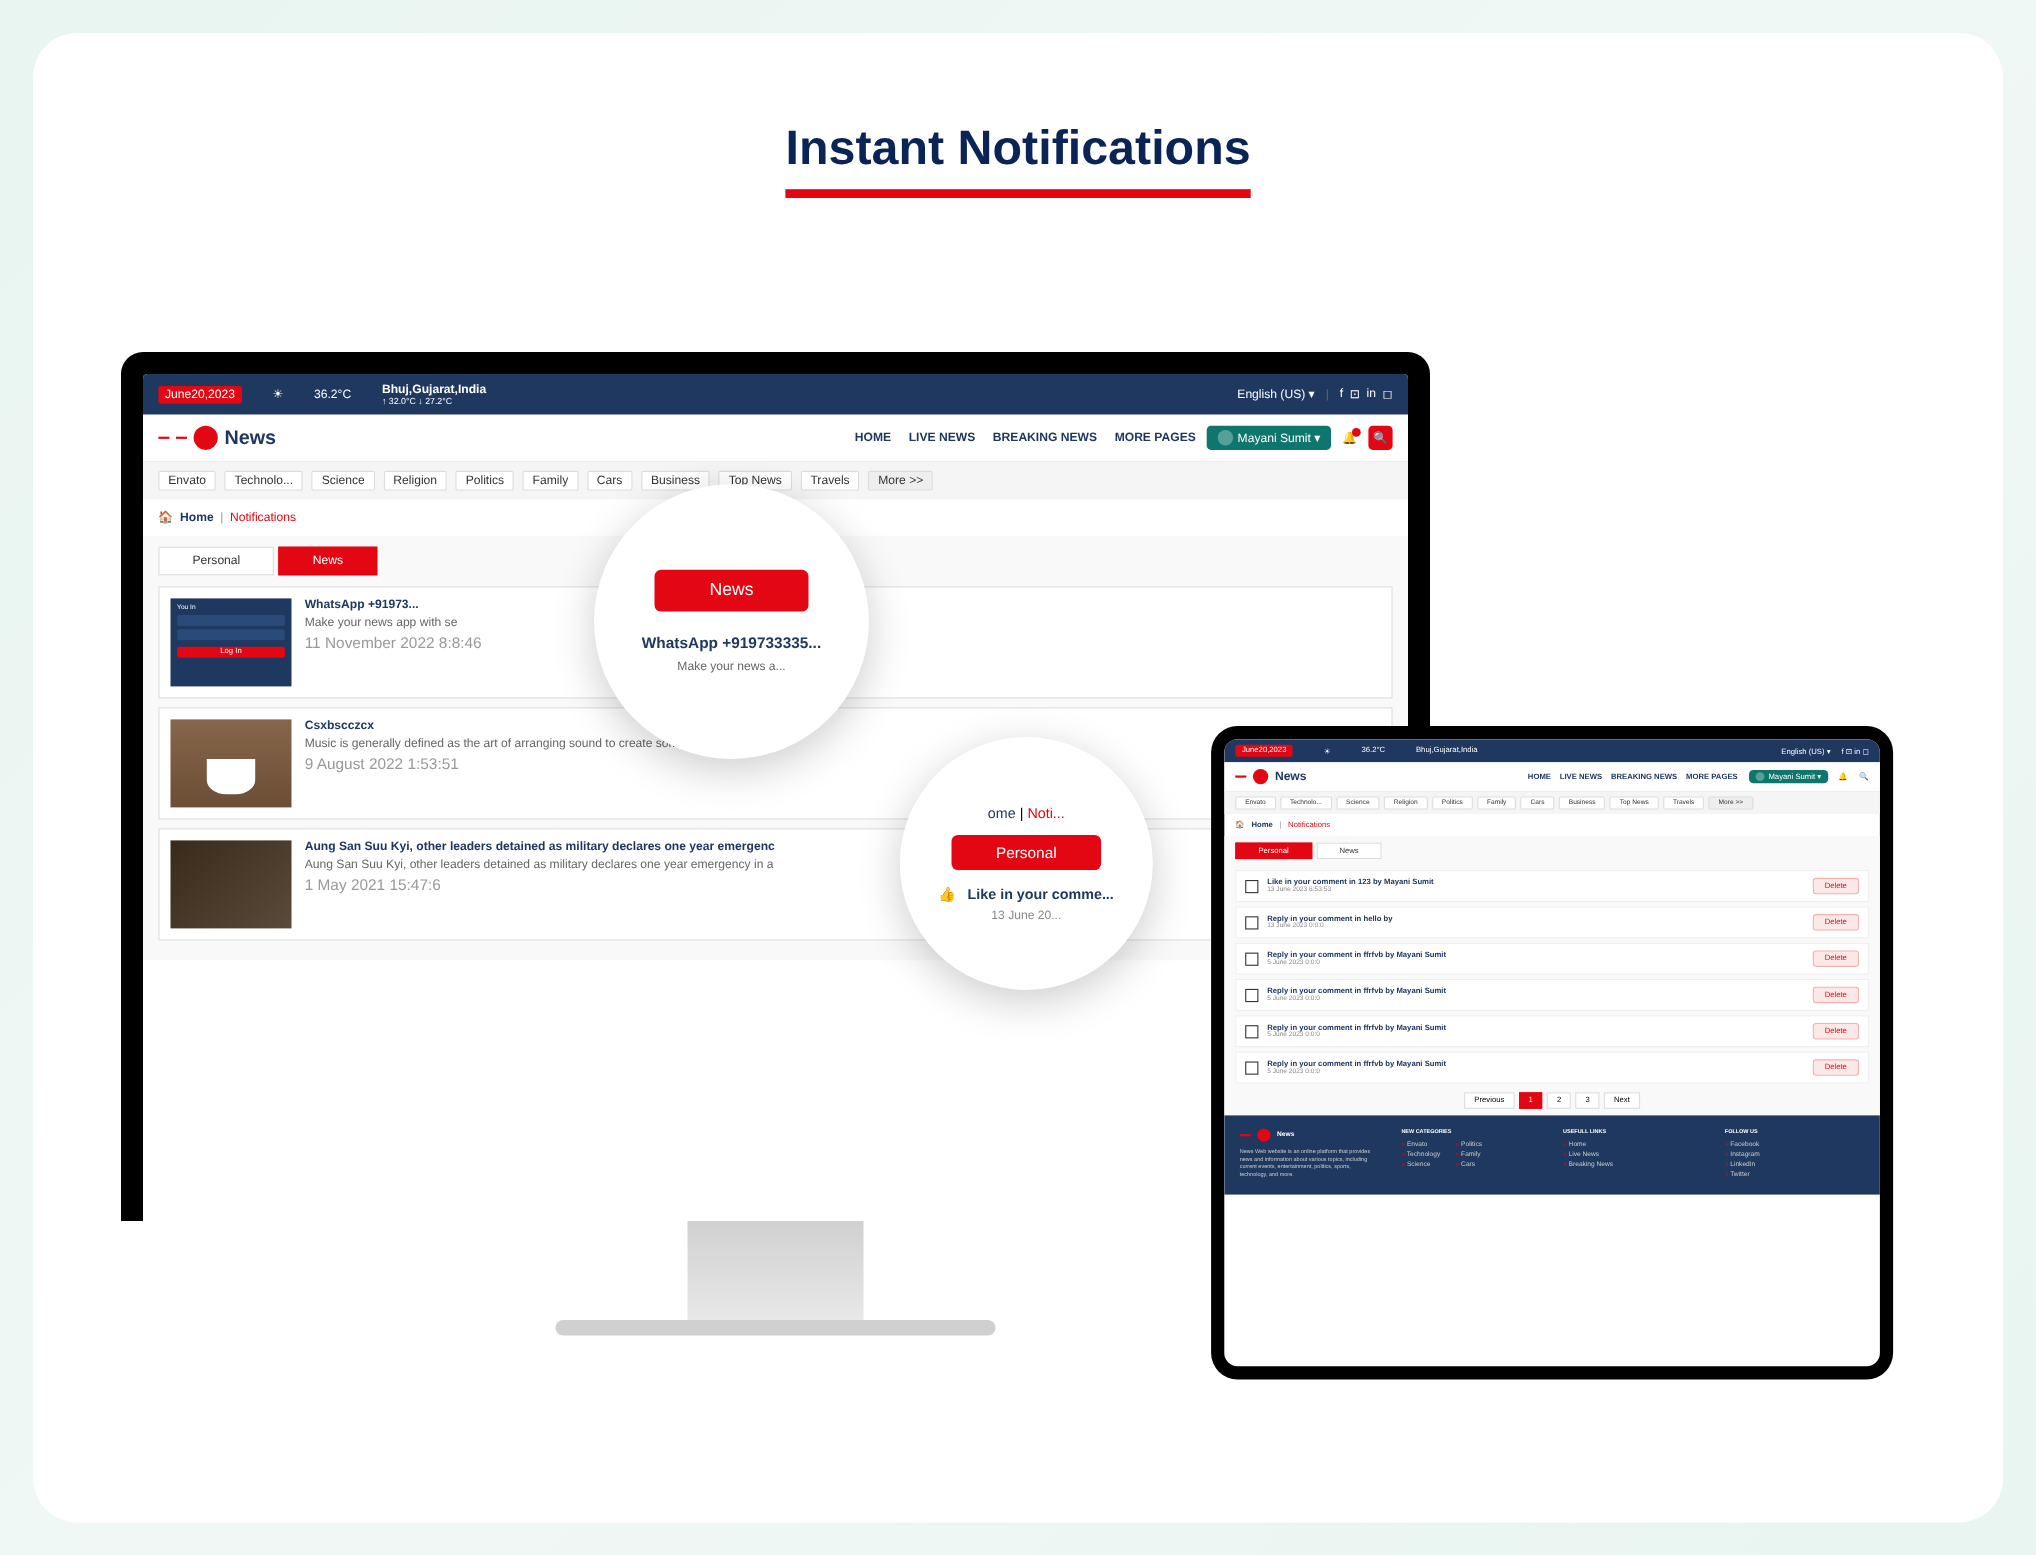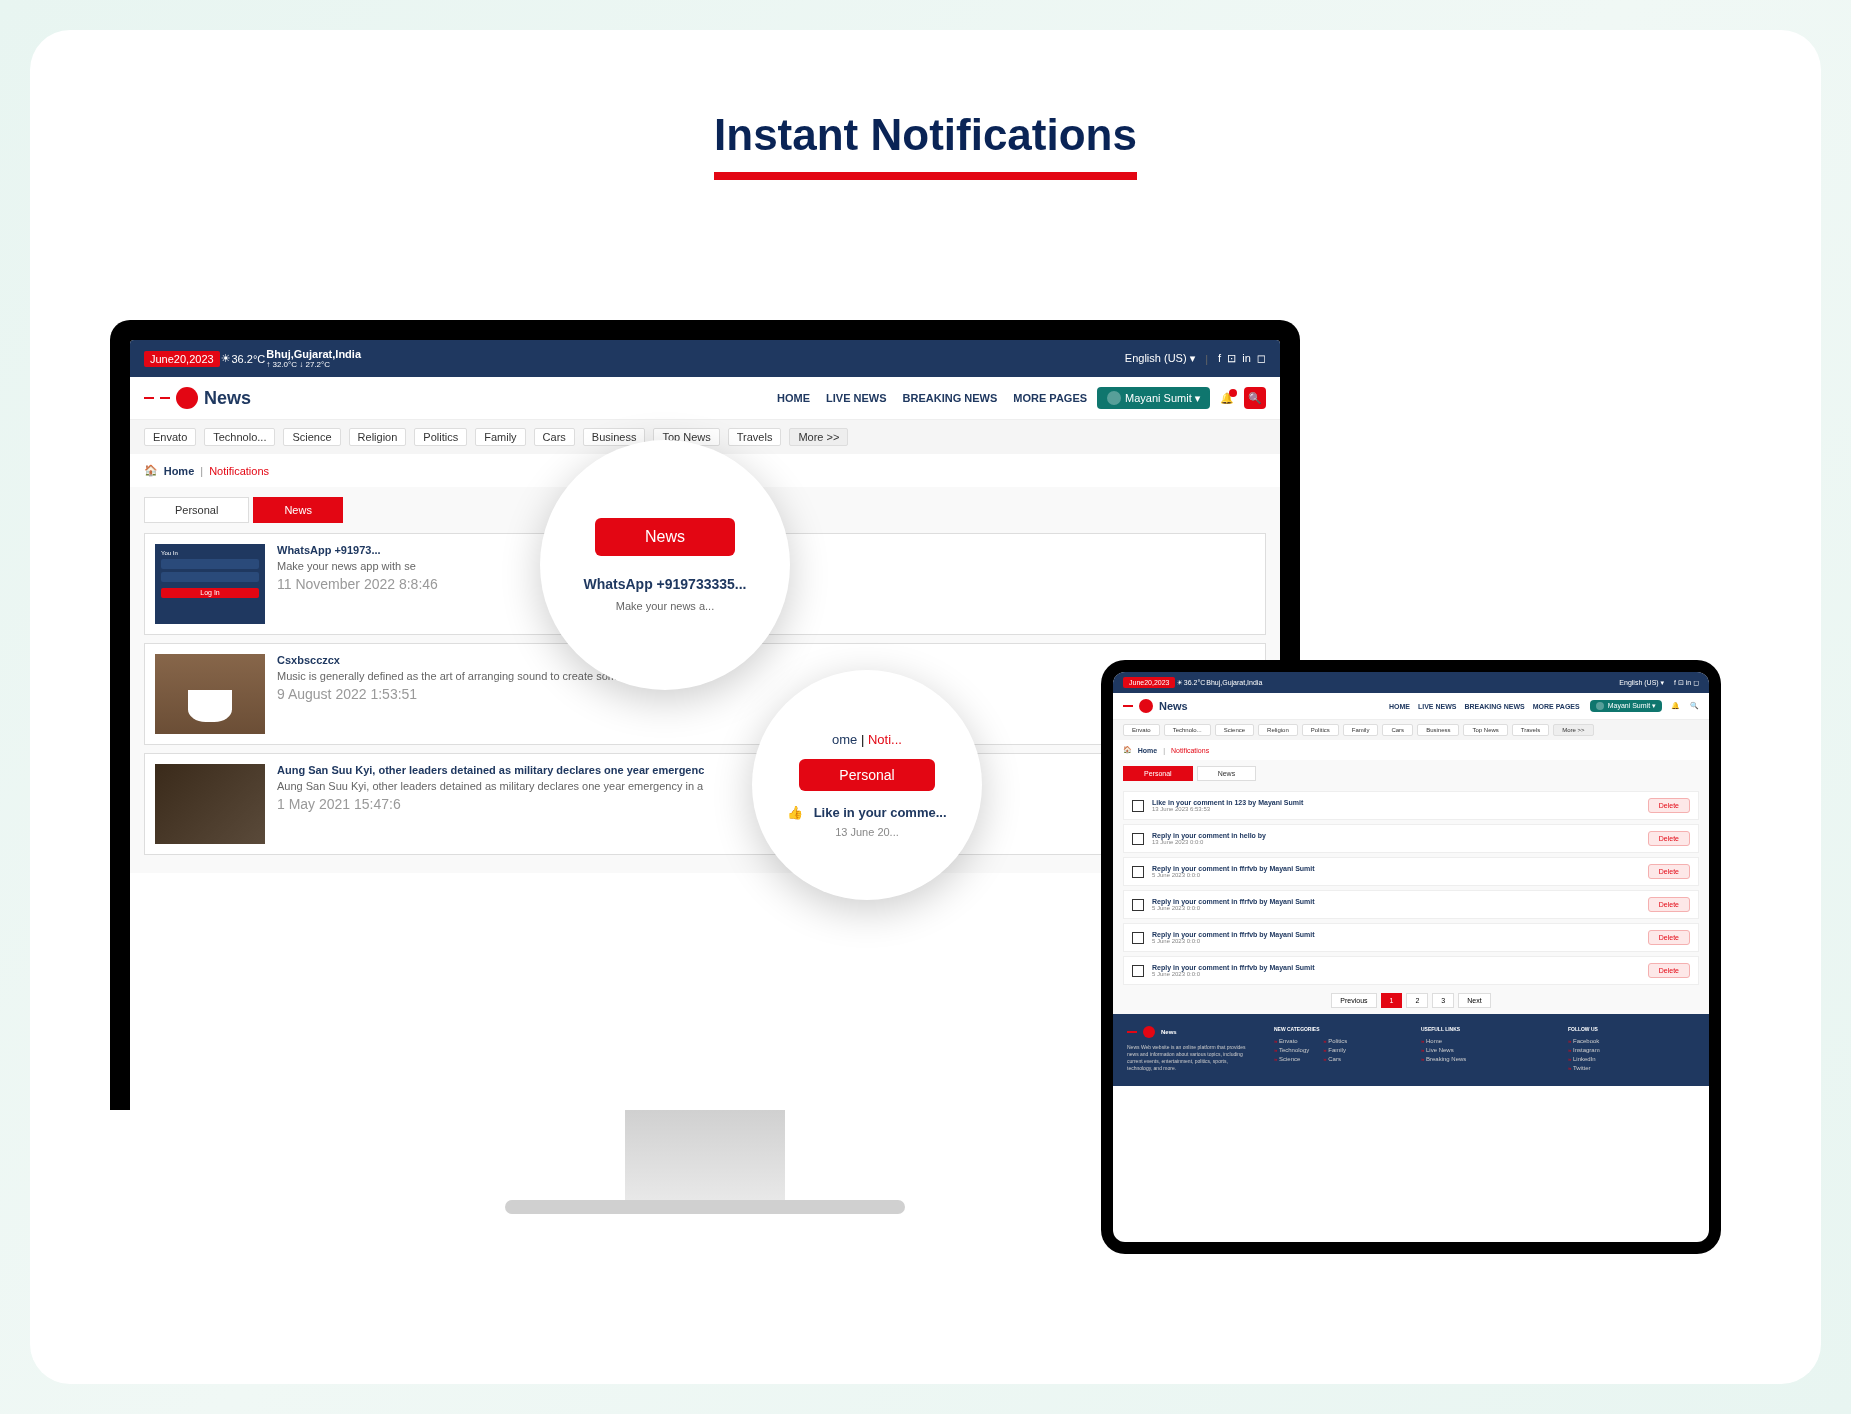--- a/index.html
+++ b/index.html
@@ -14,21 +14,21 @@
 .monitor-content { background: #fff; width: 100%; height: 100%; border-radius: 4px 4px 0 0; overflow: hidden; font-size: 11px; }
 .monitor-stand { width: 160px; height: 90px; background: linear-gradient(180deg, #d0d0d0, #e8e8e8); margin: 0 auto; }
 .monitor-base { width: 400px; height: 14px; background: #d0d0d0; margin: 0 auto; border-radius: 8px; }
 
 
 .tablet { position: absolute; top: 630px; right: 100px; width: 620px; background: #000; border-radius: 24px; padding: 12px; z-index: 5; }
 .tablet-content { background: #fff; width: 100%; height: 570px; border-radius: 12px; overflow: hidden; font-size: 7px; }
 
 
 .topbar { background: #1f3860; color: #fff; display: flex; justify-content: space-between; align-items: center; padding: 8px 14px; }
-.topbar-left { display: flex; align-items: center; gap: 1px; }
+.topbar-left { display: flex; align-items: center; gap: 28px; }
 .date-badge { background: #e30613; color: #fff; padding: 2px 6px; border-radius: 2px; }
 .mainbar { background: #fff; display: flex; justify-content: space-between; align-items: center; padding: 10px 14px; border-bottom: 1px solid #eee; }
 .logo { display: flex; align-items: center; gap: 6px; font-weight: bold; color: #1f3860; }
 .logo-icon { width: 22px; height: 22px; background: #e30613; border-radius: 50%; position: relative; }
 .logo-dash { width: 10px; height: 2px; background: #e30613; }
 .nav-items { display: flex; gap: 16px; font-weight: bold; color: #1f3860; }
 .user-badge { background: #0f766e; color: #fff; padding: 4px 10px; border-radius: 4px; display: flex; align-items: flex-end; gap: 4px; }
 .icon-circ { width: 14px; height: 14px; background: rgba(255,255,255,0.3); border-radius: 50%; }
 .bell-wrap { position: relative; color: #e30613; }
 .bell-dot { position: absolute; top: -3px; right: -3px; width: 8px; height: 8px; background: #e30613; border-radius: 50%; }
@@ -75,21 +75,21 @@
 .footer-col h5 { color: #fff; margin-bottom: 6px; }
 .footer-col .link { display: block; margin-bottom: 3px; }
 .footer-col .link::before { content: "» "; color: #e30613; }
 
 
 .zoom1 { position: absolute; top: 410px; left: 510px; width: 250px; height: 250px; background: #fff; border-radius: 50%; box-shadow: 0 10px 40px rgba(0,0,0,0.2); z-index: 10; overflow: hidden; display: flex; flex-direction: column; align-items: center; justify-content: center; padding: 20px; }
 .zoom1 .z-btn { background: #e30613; color: #fff; padding: 10px 50px; border-radius: 6px; font-size: 16px; margin-bottom: 20px; }
 .zoom1 .z-text { font-weight: bold; color: #1f3860; font-size: 14px; }
 .zoom1 .z-sub { color: #666; font-size: 11px; margin-top: 8px; }
 
-.zoom2 { position: absolute; top: 640px; left: 722px; width: 230px; height: 230px; background: #fff; border-radius: 50%; box-shadow: 0 10px 40px rgba(0,0,0,0.2); z-index: 10; overflow: hidden; padding: 20px; display: flex; flex-direction: column; align-items: center; justify-content: center; }
+.zoom2 { position: absolute; top: 640px; left: 788px; width: 230px; height: 230px; background: #fff; border-radius: 50%; box-shadow: 0 10px 40px rgba(0,0,0,0.2); z-index: 10; overflow: hidden; padding: 20px; display: flex; flex-direction: column; align-items: center; justify-content: center; }
 .zoom2 .bc { font-size: 13px; margin-bottom: 12px; }
 .zoom2 .bc .h { color: #1f3860; }
 .zoom2 .bc .n { color: #e30613; }
 .zoom2 .z-btn { background: #e30613; color: #fff; padding: 8px 40px; border-radius: 6px; font-size: 14px; margin-bottom: 14px; }
 .zoom2 .z-row { display: flex; gap: 10px; align-items: center; font-size: 13px; color: #1f3860; font-weight: bold; }
 .zoom2 .z-date { color: #888; font-size: 11px; margin-top: 6px; }
 
 .right-actions { display: flex; align-items: center; gap: 10px; }
 .social-icons { display: flex; gap: 6px; }
 </style>

